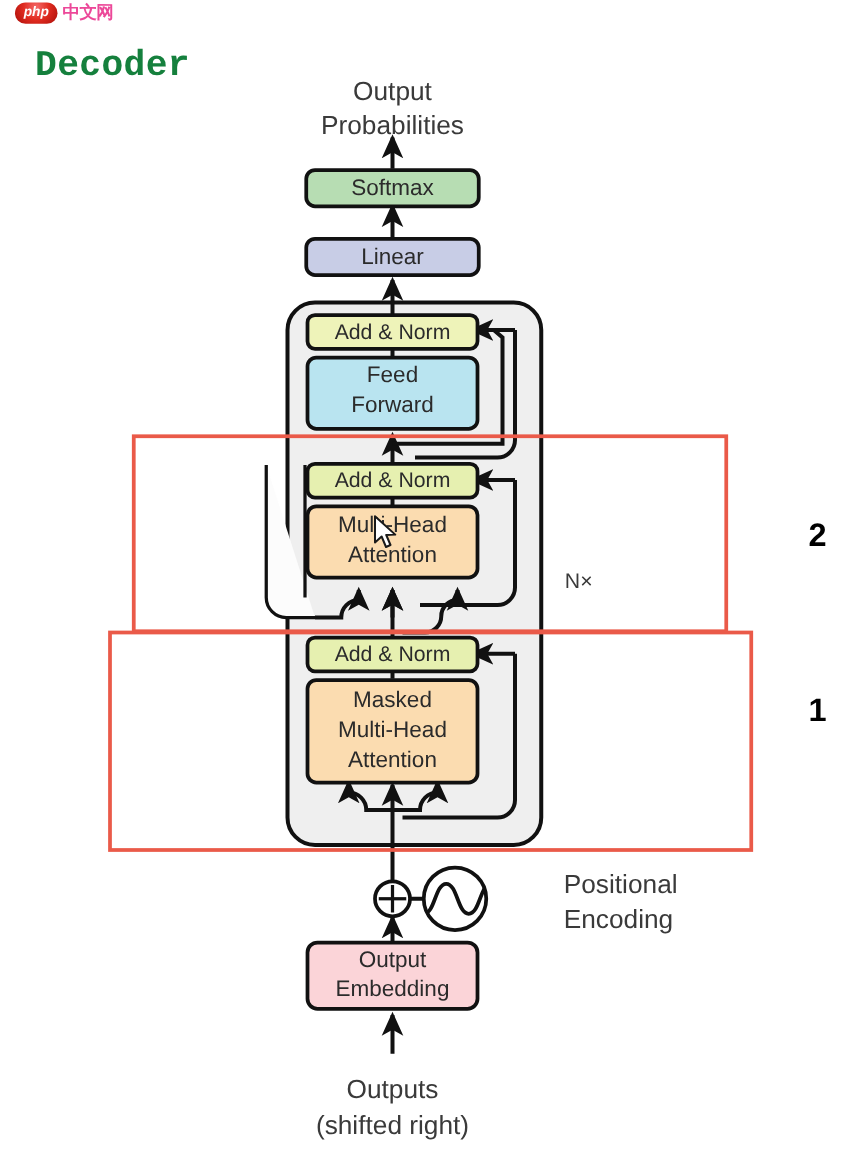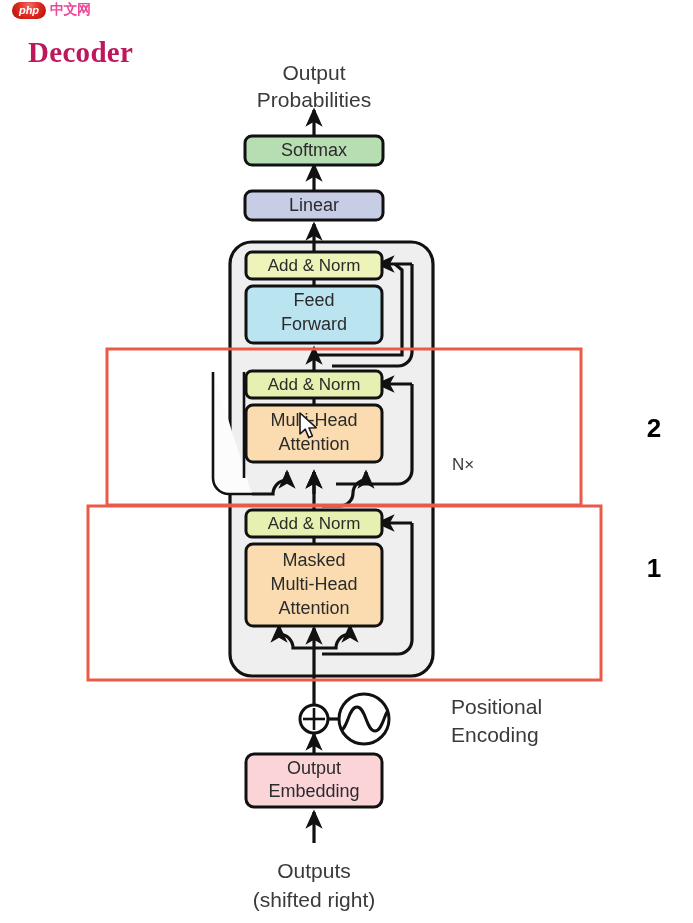--- a/index.html
+++ b/index.html
@@ -52,23 +52,23 @@
     font-family: "DejaVu Sans", sans-serif;
   }
 
   
   #title {
     position: absolute;
     left: 28px;
     top: 36px;
     font-size: 29px;
     font-weight: bold;
-    color: #be185d;
+    color: #15803d;
     letter-spacing: 0.3px;
-    font-family: Liberation Serif, serif;
+    font-family: Liberation Mono, monospace;
   }
 
   
   #diagram {
     position: absolute;
     left: 0;
     top: 0;
   }
 
   .blk-text {

